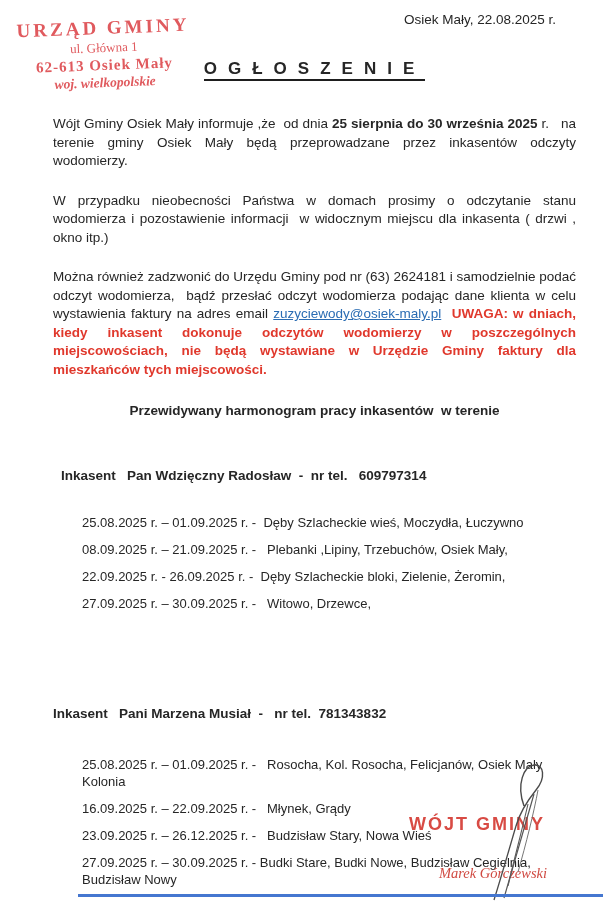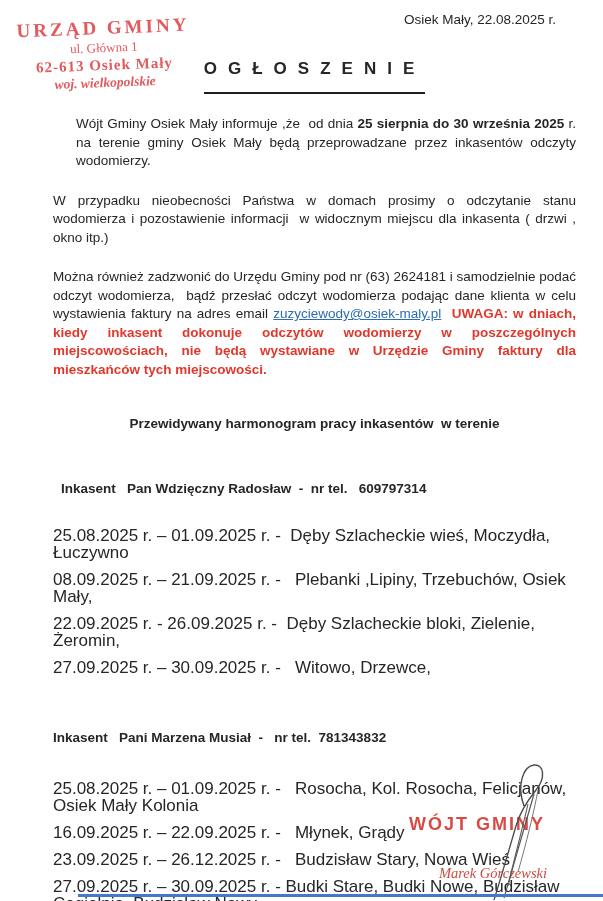--- a/index.html
+++ b/index.html
@@ -40,64 +40,65 @@
   .doc-title{
     margin-top:32px;
     text-align:center;
     font-size:17px;
     font-weight:bold;
     letter-spacing:0;
   }
   .doc-title span{
     letter-spacing:11px;
     border-bottom:2.5px solid #1e1e1e;
-    padding-bottom:14px;
+    padding-bottom:1px;
     text-align:center;
   }
   
   .para{
     margin-top:21px;
     font-size:13.5px;
     line-height:18.5px;
     text-align:justify;
     white-space:pre-wrap;
   }
-  .para.first{margin-top:36px;margin-left:23px;}
+  .para.first{margin-top:36px;}
   .bold{font-weight:bold;}
   .email-link{
     color:#2a6cb3;
     text-decoration:underline;
     cursor:pointer;
   }
   .warning{
     color:#e0382c;
     font-weight:bold;
   }
   .schedule-heading{
-    margin-top:37px;
+    margin-top:24px;
     text-align:center;
     font-size:13.5px;
     font-weight:bold;
     white-space:pre-wrap;
   }
   
   .collector-header{
     font-size:13.5px;
     font-weight:bold;
     white-space:pre-wrap;
   }
   .collector-header.c1{margin-top:50px;padding-left:8px;}
-  .collector-header.c2{margin-top:54px;}
+  .collector-header.c2{margin-top:94px;}
   .rows{margin-top:31px;}
   .rows.r2{margin-top:35px;}
   .schedule-row{
-    font-size:17px;
+    font-size:13px;
     line-height:17px;
     margin-bottom:10px;
     white-space:pre-wrap;
+    margin-left:29px;
   }
   
   .sign-block{
     position:absolute;
     right:40px; top:814px;
     width:180px;
     text-align:right;
     pointer-events:none;
   }
   .sign-title{

